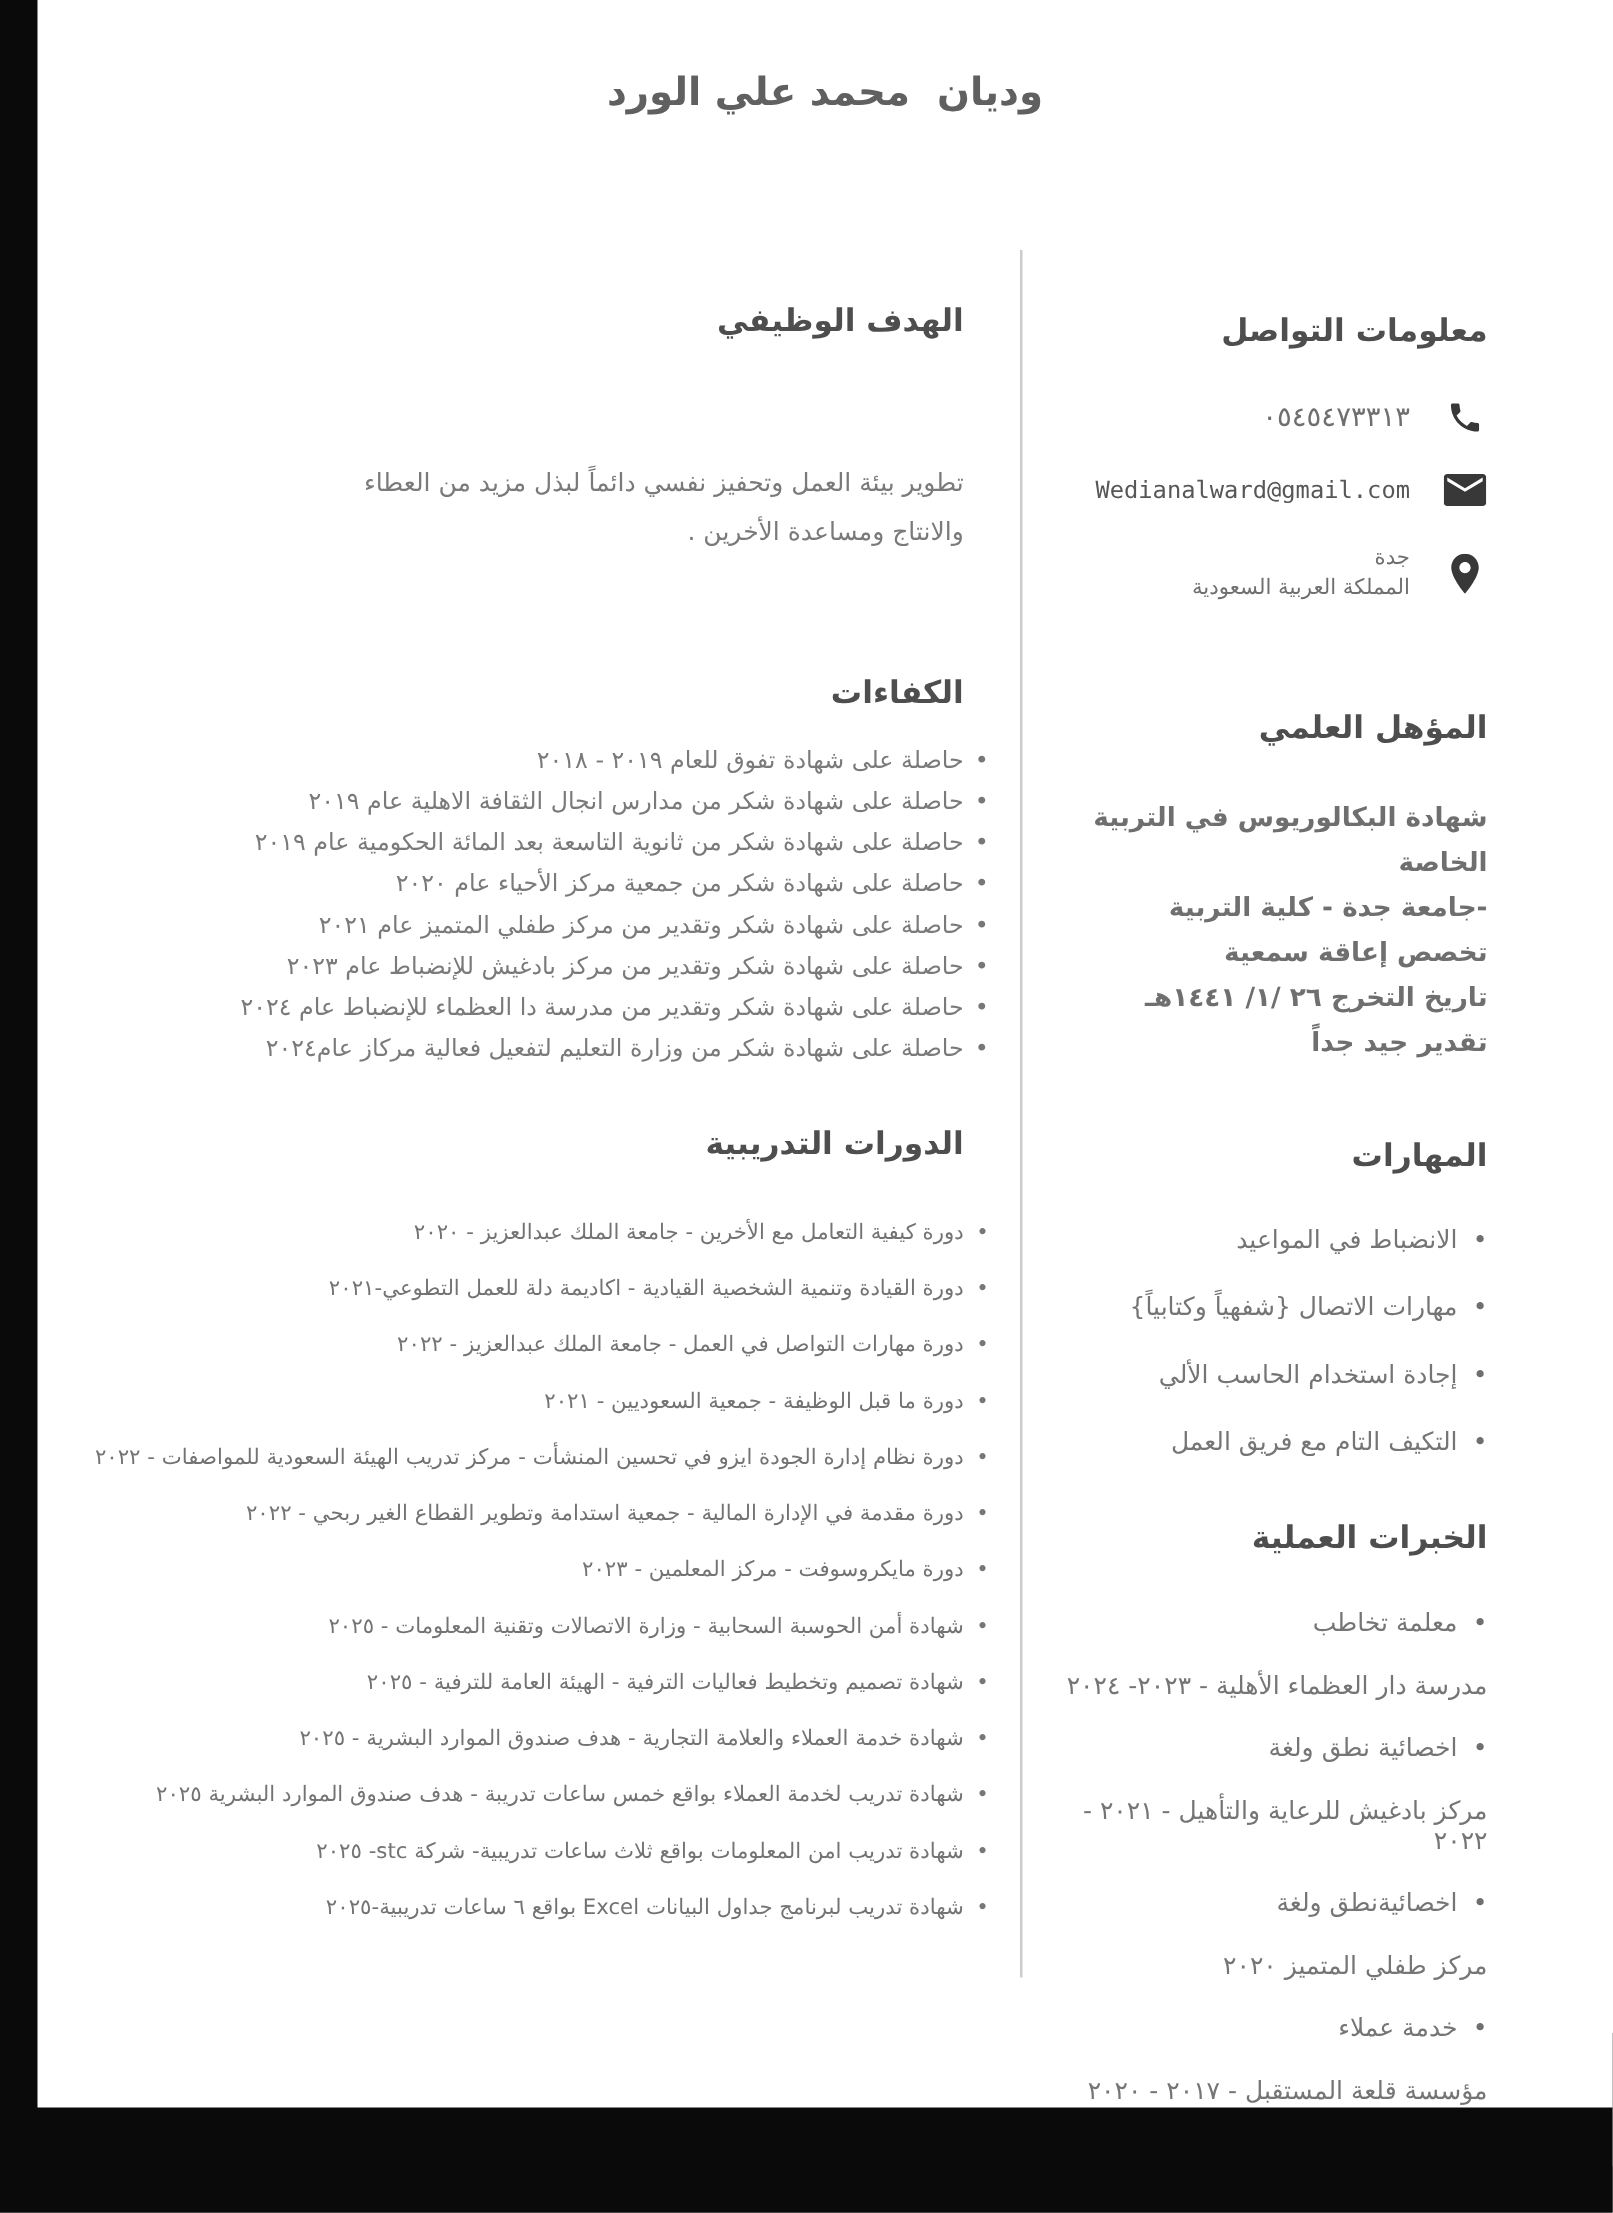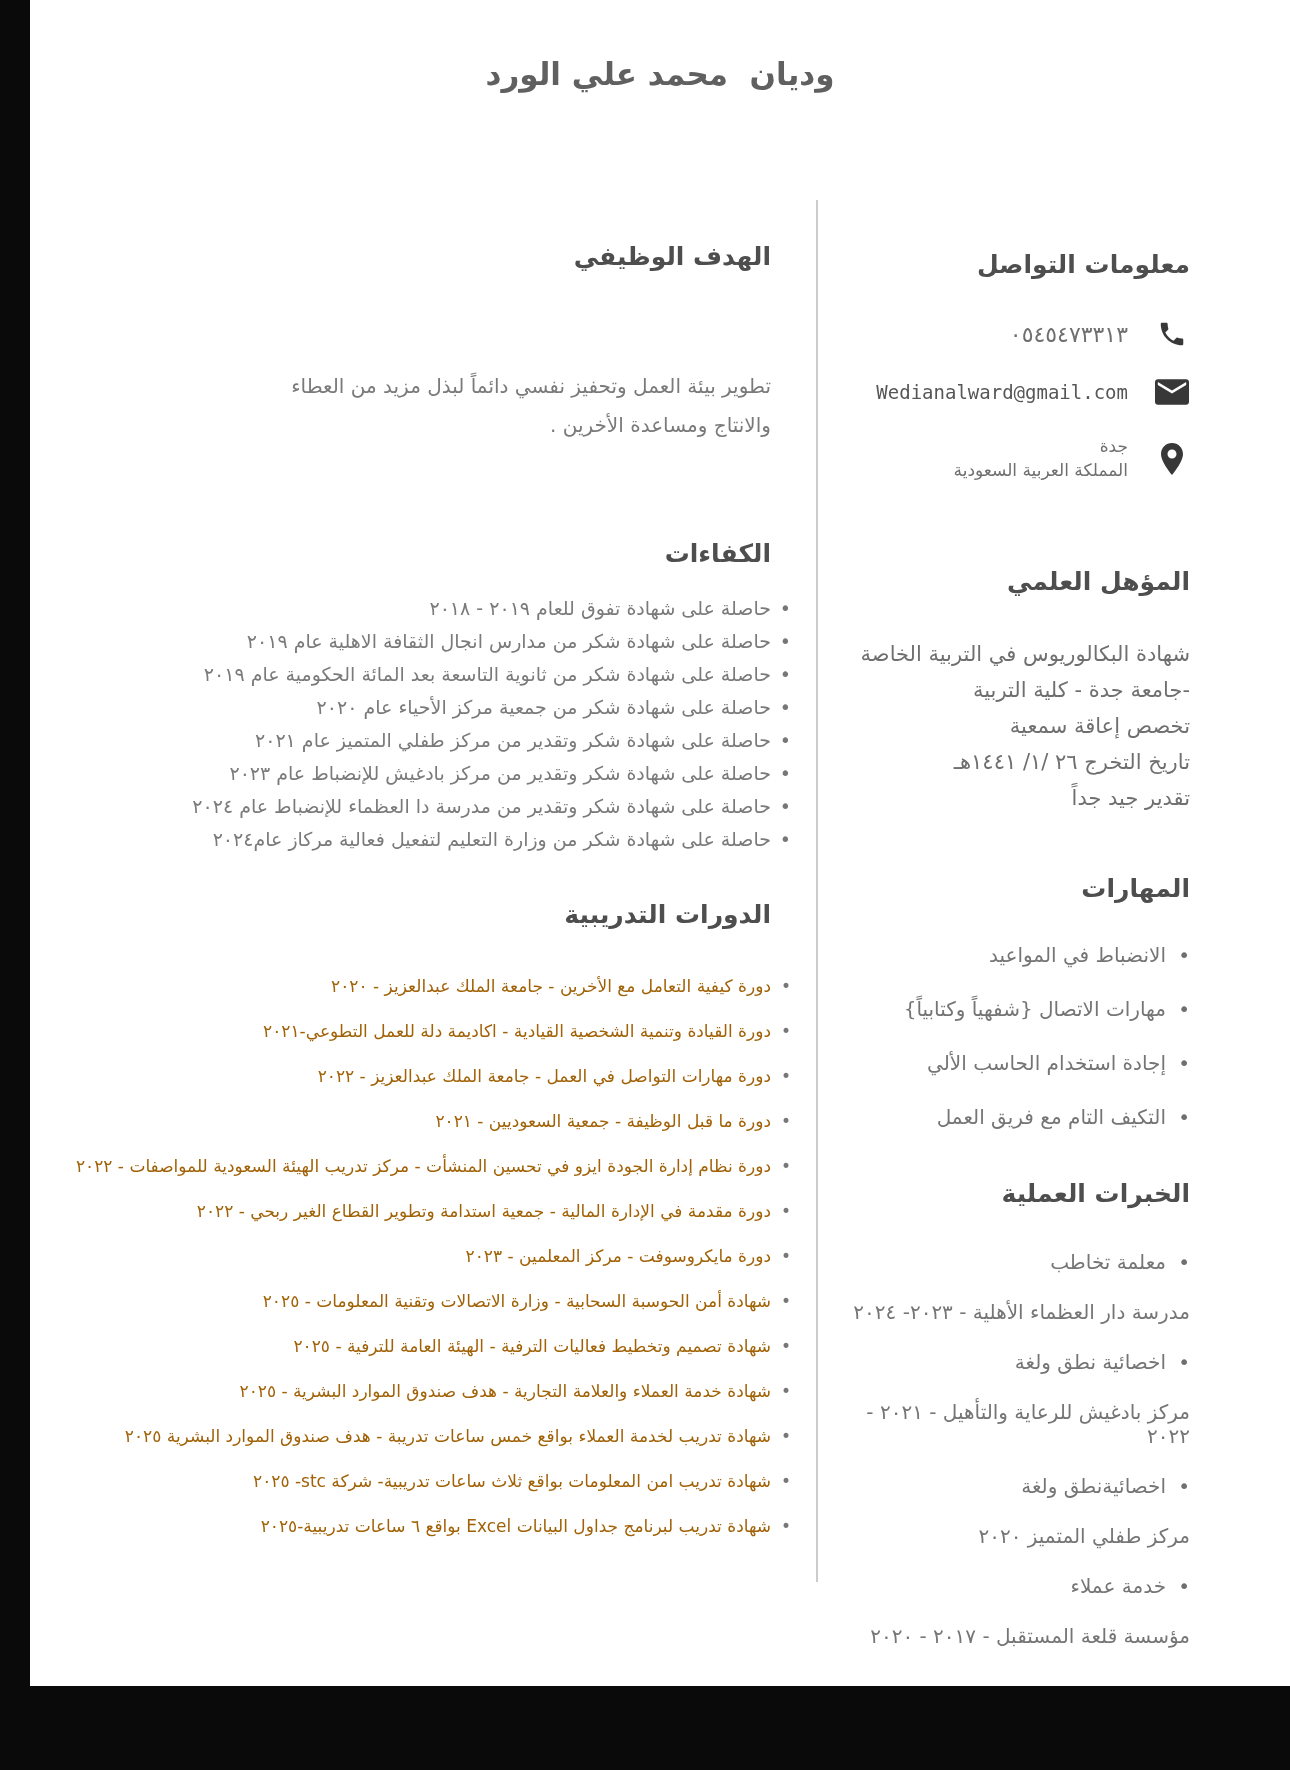--- a/index.html
+++ b/index.html
@@ -31,21 +31,21 @@
   
   .contact-row{display:flex;align-items:center;margin-bottom:30px;}
   .contact-icon{width:36px;flex:none;display:flex;justify-content:center;align-items:center;}
   .contact-icon svg{fill:#383838;}
   .contact-body{margin-right:26px;}
   .contact-phone{font-size:22px;color:#6f6f6f;letter-spacing:1px;}
   .contact-email{font-family:"DejaVu Sans Mono", monospace;font-size:19px;color:#575757;direction:ltr;unicode-bidi:embed;}
   .contact-loc{font-size:17px;color:#6f6f6f;text-align:right;line-height:1.4;}
   
   .section-education{margin-top:84px;}
-  .edu-line{font-size:21px;color:#6f6f6f;margin:0;line-height:1.72;}
+  .edu-line{font-size:21px;color:#6f6f6f;margin:0;line-height:1.72;font-weight:bold;}
   
   ul.dotted{list-style:none;margin:0;padding:0;}
   ul.dotted li{position:relative;font-size:20px;color:#757575;margin-bottom:30px;padding-right:24px;}
   ul.dotted li::before{content:"•";position:absolute;right:0;top:0;color:#6f6f6f;}
   
   .section-skills{margin-top:58px;}
   
   .section-experience{margin-top:50px;}
   .section-experience h2.sec{margin-bottom:42px;}
   .exp-role{position:relative;font-size:20px;color:#757575;margin:0 0 26px;padding-right:24px;}
@@ -59,21 +59,21 @@
   
   .section-competencies{margin-top:94px;}
   .section-competencies h2.sec{margin-bottom:24px;}
   ul.tight{list-style:none;margin:0;padding:0;}
   ul.tight li{position:relative;font-size:19px;color:#7a7a7a;line-height:33px;margin:0;}
   ul.tight li::before{content:"•";position:absolute;right:-20px;top:0;color:#777777;}
   
   .section-courses{margin-top:44px;}
   .section-courses h2.sec{margin-bottom:46px;}
   ul.spaced{list-style:none;margin:0;padding:0;}
-  ul.spaced li{position:relative;font-size:17px;color:#a16207;line-height:22px;margin-bottom:23px;}
+  ul.spaced li{position:relative;font-size:17px;color:#737373;line-height:22px;margin-bottom:23px;}
   ul.spaced li::before{content:"•";position:absolute;right:-20px;top:0;color:#777777;}
 </style>
 </head>
 <body>
 
 <div class="page">
 
   <h1 class="cv-title">وديان &nbsp;محمد علي الورد</h1>
 
   <div class="columns">

